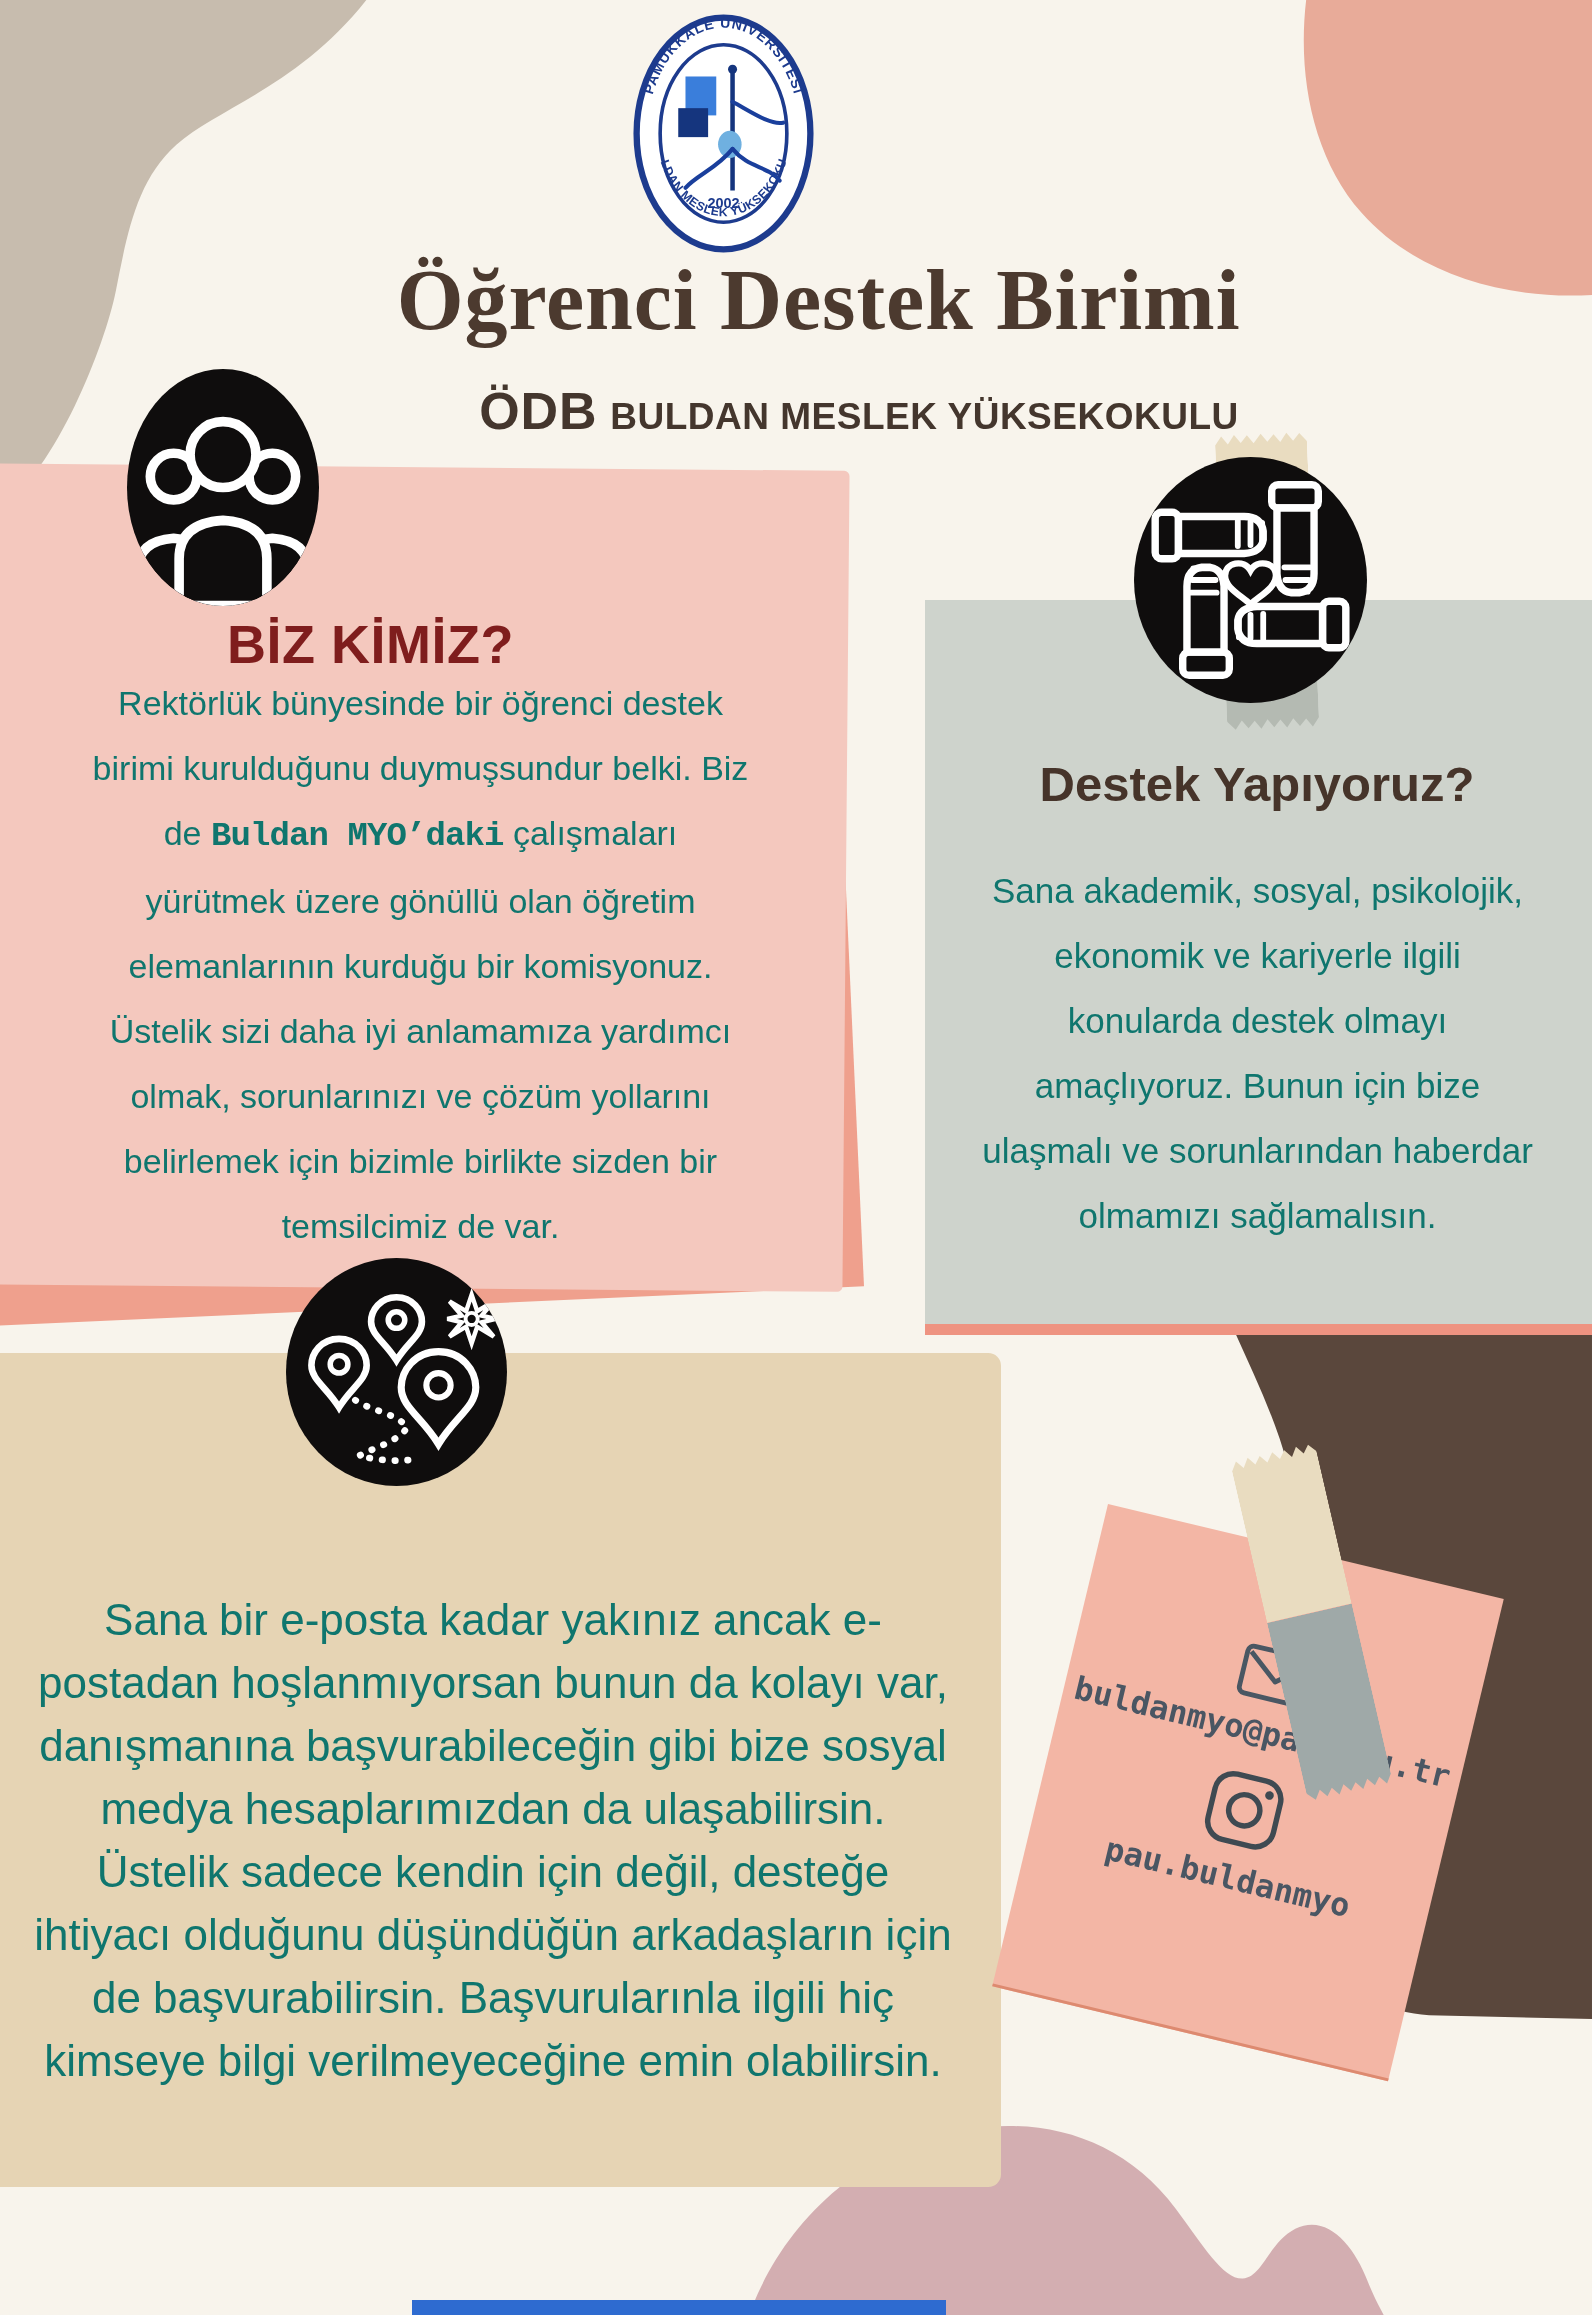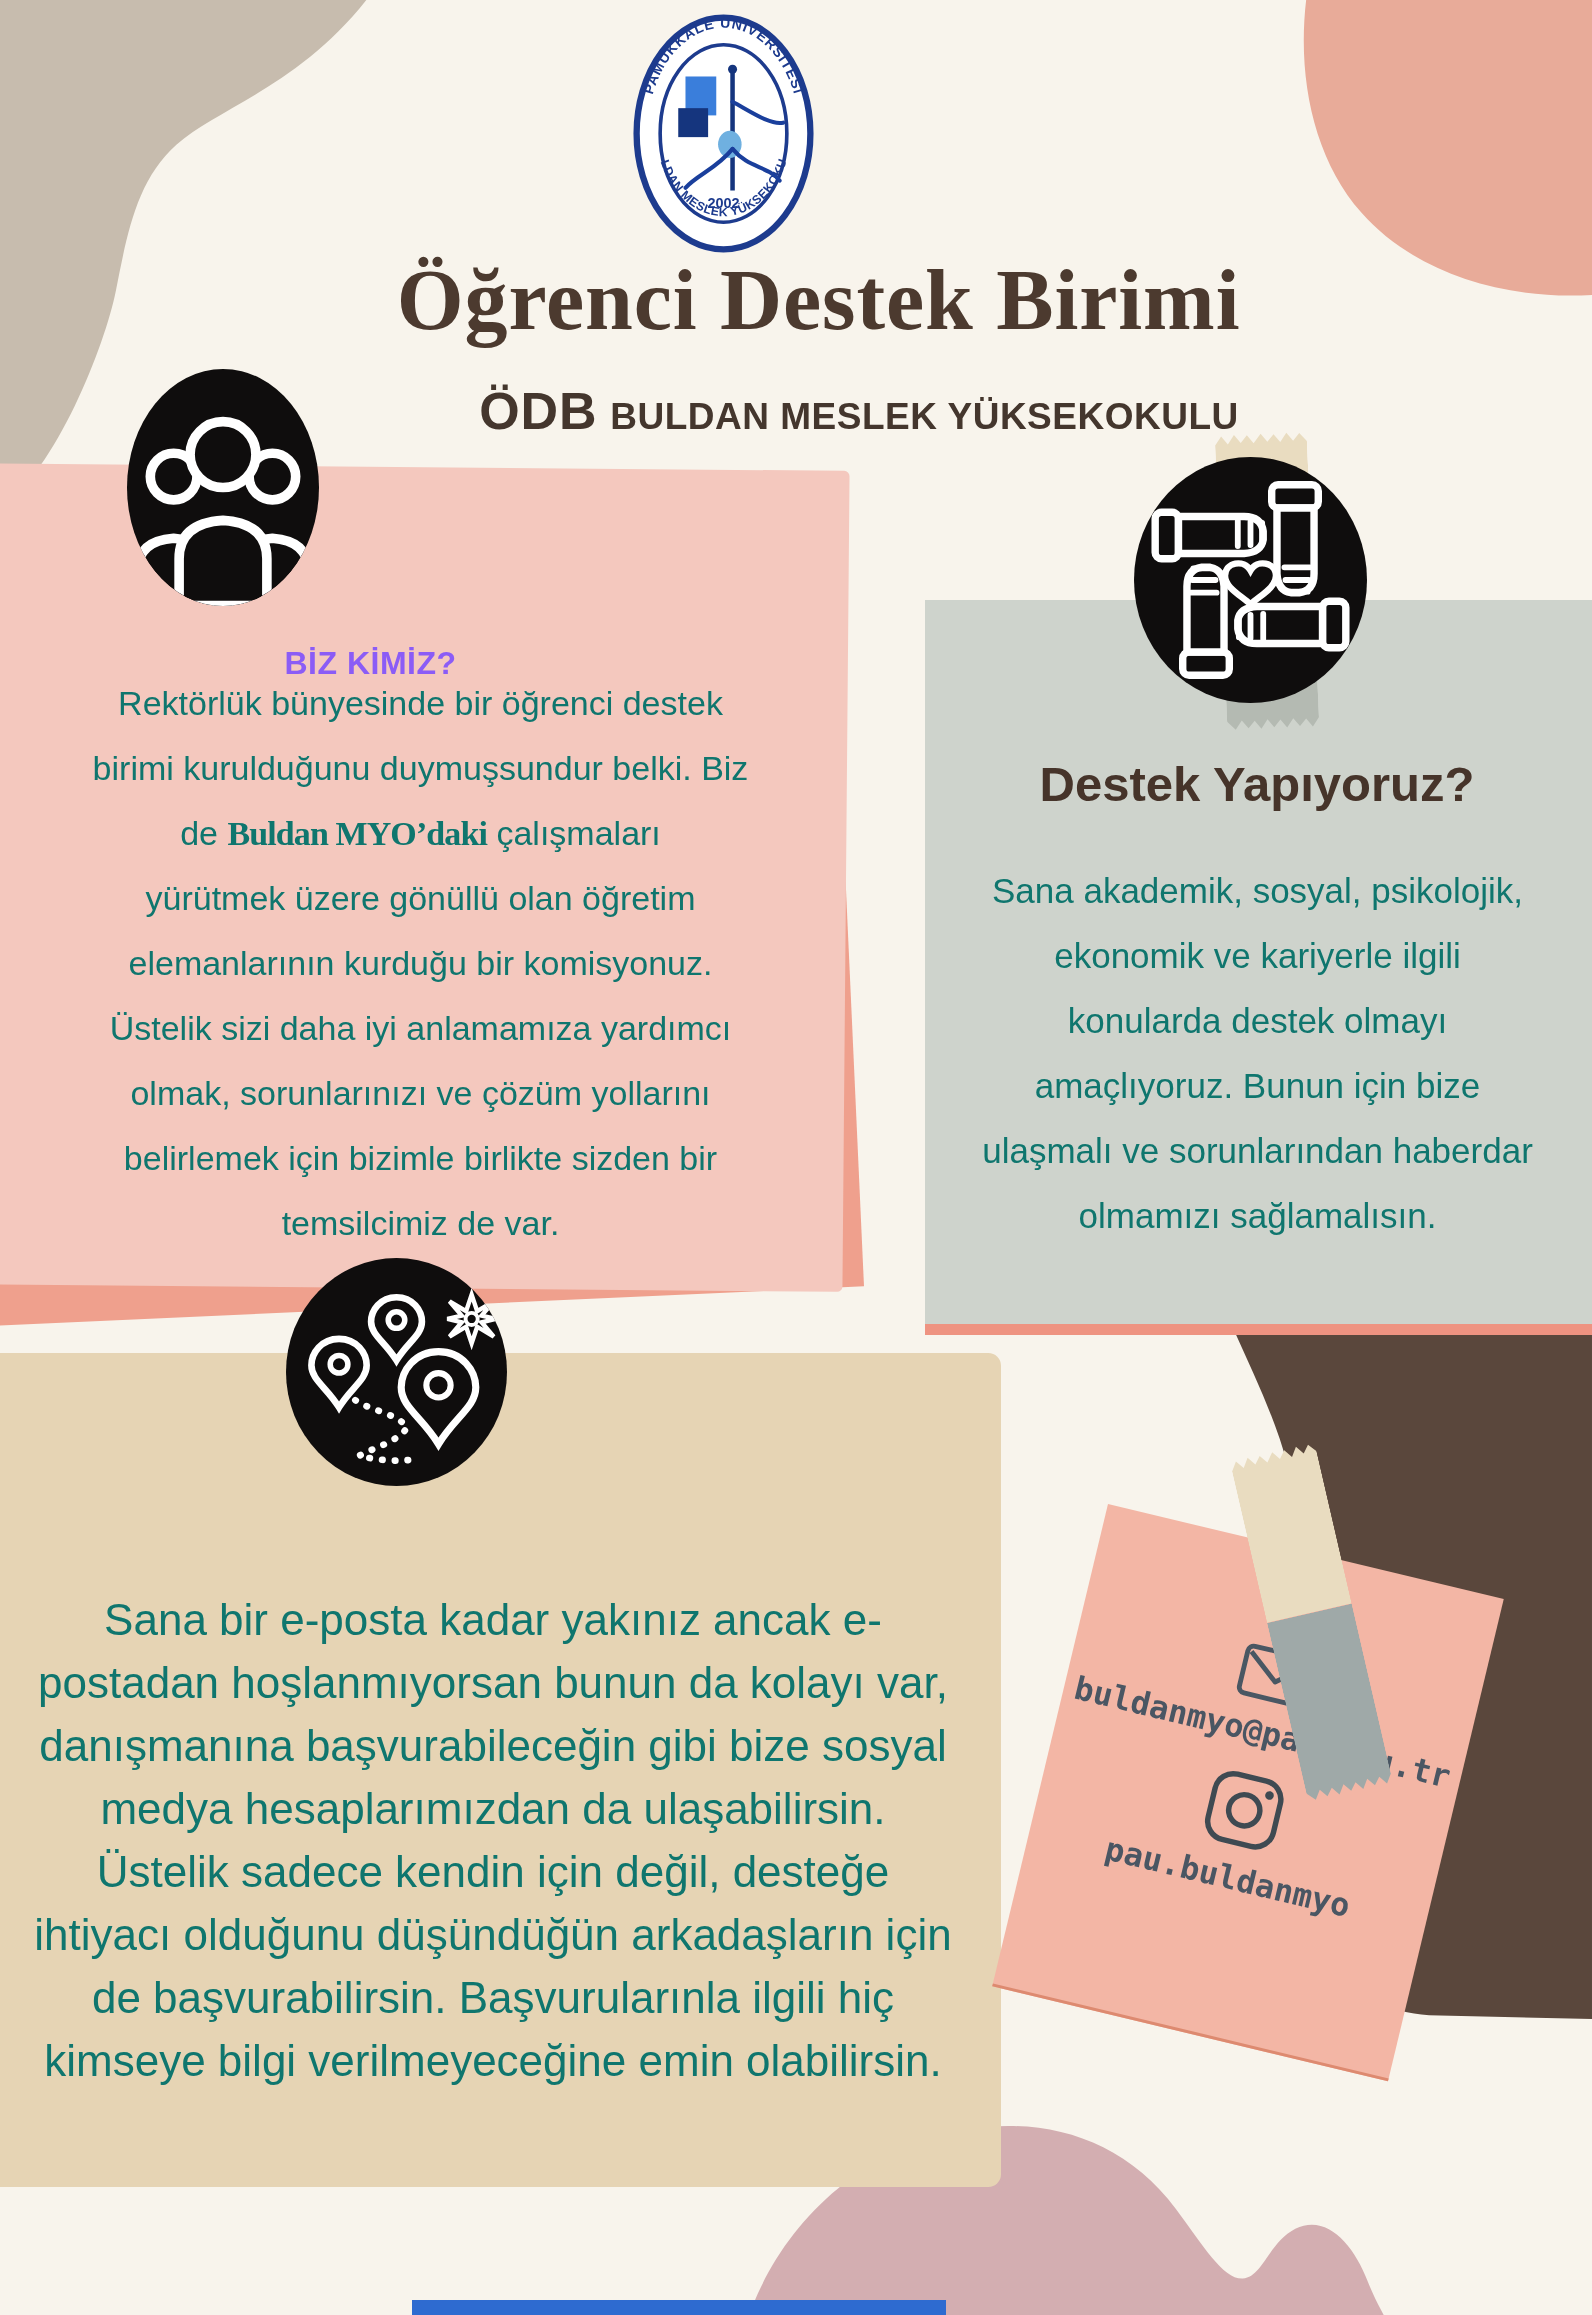--- a/index.html
+++ b/index.html
@@ -43,28 +43,28 @@
   
   .title{
     position:absolute;left:0;right:0;top:250px;text-align:center;z-index:6;
     font-family:"Liberation Serif", serif;font-weight:600;font-size:86px;color:#4c3a2f;
     transform:translateX(22.6px);letter-spacing:0.9px;
   }
   .subtitle{position:absolute;left:0;right:0;top:381px;text-align:center;z-index:6;color:#44362d;transform:translateX(63px);}
   .subtitle .abbr{font-size:52px;font-weight:700;letter-spacing:0.9px;margin-top:24px;}
   .subtitle .rest{font-size:37px;font-weight:700;letter-spacing:0.5px;margin-left:12.7px;}
   .sec-heading{position:absolute;text-align:center;font-weight:800;z-index:6;}
-  .who-h{left:131px;top:613px;width:479px;font-size:32px;color:#8b5cf6;letter-spacing:0.5px;margin-top:32px;}
+  .who-h{left:131px;top:613px;width:479px;font-size:54px;color:#7f1d1d;letter-spacing:0.5px;}
   .what-h{left:945px;top:756px;width:624px;font-size:49px;color:#46342a;}
   .reach-h{left:104px;top:1522px;width:570px;font-size:45px;color:#3d2f25;}
   .sec-body{position:absolute;text-align:center;white-space:pre-line;color:#0f766e;z-index:6;}
   .who-b{left:18px;top:671px;width:805px;font-size:34px;line-height:65px;}
   .what-b{left:948px;top:858px;width:619px;font-size:35px;line-height:65px;}
   .reach-b{left:27px;top:1588px;width:932px;font-size:44px;line-height:63px;}
-  .hl{font-family:Liberation Serif, serif;font-weight:700;letter-spacing:-0.9px;}
+  .hl{font-family:Liberation Mono, monospace;font-weight:700;letter-spacing:-0.9px;}
   .logo{position:absolute;left:633px;top:12.7px;width:181px;height:241px;z-index:6;}
   .blue-bar{position:absolute;left:412px;top:2300px;width:534px;height:16.3px;background:#2e6bd0;z-index:6;}
 </style>
 </head>
 <body>
 
 <div class="stage">
 
   <svg class="bg-svg" viewBox="0 0 1760 2560" aria-hidden="true">
     <path fill="#c7bcae" d="M0,0 H405 C330,95 240,120 195,160 C150,200 140,262 128,322 C116,382 62,520 0,562 Z"></path>

